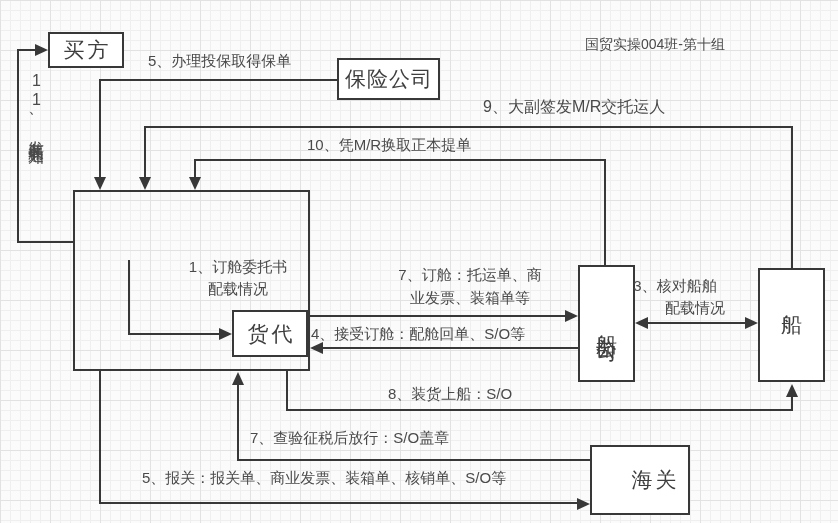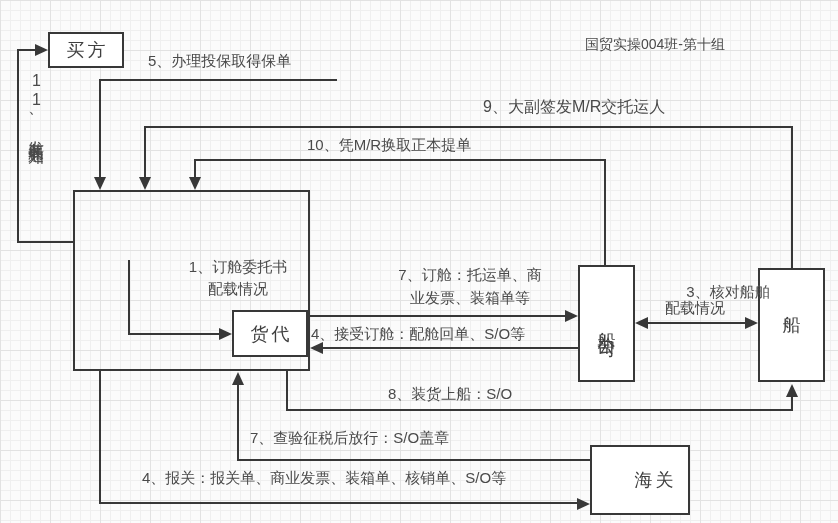--- a/index.html
+++ b/index.html
@@ -12,21 +12,21 @@
       linear-gradient(90deg,#e2e2e2 1px, transparent 1px),
       linear-gradient(#efefef 1px, transparent 1px),
       linear-gradient(90deg,#efefef 1px, transparent 1px);
     background-size:50px 50px,50px 50px,10px 10px,10px 10px;
     color:#4a4a4a;
   }
   *{box-sizing:border-box;}
   .node{
     position:absolute;border:2px solid #383838;background:#ffffff;
     display:flex;align-items:center;justify-content:center;
-    font-size:18px;color:#3f3f3f;letter-spacing:3px;text-indent:3px;
+    font-size:21px;color:#3f3f3f;letter-spacing:3px;text-indent:3px;
   }
   .container-box{position:absolute;border:2px solid #383838;background:transparent;}
   .vtext{
     writing-mode:vertical-lr;text-orientation:upright;
     letter-spacing:4px;text-indent:0;
   }
   .hl,.vl{position:absolute;background:#383838;}
   .ah{position:absolute;width:0;height:0;}
   .ah-r{border-top:6px solid transparent;border-bottom:6px solid transparent;border-left:13px solid #383838;}
   .ah-l{border-top:6px solid transparent;border-bottom:6px solid transparent;border-right:13px solid #383838;}
@@ -44,20 +44,21 @@
 </style>
 </head>
 <body>
 
 <div class="canvas">
 
   <div class="lbl title" style="left:585px;top:36px;width:210px;">国贸实操004班-第十组</div>
 
   <div class="node" style="left:48px;top:32px;width:76px;height:36px;">买方</div>
 
+  <div class="node" style="left:337px;top:58px;width:103px;height:42px;letter-spacing:1px;text-indent:1px;">保险公司</div>
 
   <div class="container-box" style="left:73px;top:190px;width:237px;height:181px;"></div>
 
 
   <div class="node" style="left:232px;top:310px;width:76px;height:47px;">货代</div>
 
   <div class="node vtext" style="left:578px;top:265px;width:57px;height:117px;">船公司</div>
 
   <div class="node" style="left:758px;top:268px;width:67px;height:114px;letter-spacing:0;text-indent:0;">船</div>
 
@@ -97,32 +98,32 @@
   <div class="lbl center" style="left:375px;top:266px;width:190px;">7、订舱：托运单、商</div>
   <div class="lbl center" style="left:375px;top:289px;width:190px;">业发票、装箱单等</div>
 
   <div class="hl" style="left:323px;top:347px;width:255px;height:2px;"></div>
   <div class="ah ah-l" style="left:310px;top:342px;"></div>
   <div class="lbl" style="left:311px;top:325px;">4、接受订舱：配舱回单、S/O等</div>
 
   <div class="hl" style="left:648px;top:322px;width:97px;height:2px;"></div>
   <div class="ah ah-l" style="left:635px;top:317px;"></div>
   <div class="ah ah-r" style="left:745px;top:317px;"></div>
-  <div class="lbl center" style="left:668px;top:277px;width:120px;margin-top:6px;">3、核对船舶</div>
+  <div class="lbl center" style="left:615px;top:277px;width:120px;">3、核对船舶</div>
   <div class="lbl center" style="left:635px;top:299px;width:120px;">配载情况</div>
 
   <div class="vl" style="left:286px;top:371px;width:2px;height:40px;"></div>
   <div class="hl" style="left:286px;top:409px;width:507px;height:2px;"></div>
   <div class="vl" style="left:791px;top:396px;width:2px;height:15px;"></div>
   <div class="ah ah-u" style="left:786px;top:384px;"></div>
   <div class="lbl" style="left:388px;top:385px;">8、装货上船：S/O</div>
 
   <div class="hl" style="left:237px;top:459px;width:353px;height:2px;"></div>
   <div class="vl" style="left:237px;top:385px;width:2px;height:76px;"></div>
   <div class="ah ah-u" style="left:232px;top:372px;"></div>
   <div class="lbl" style="left:250px;top:429px;">7、查验征税后放行：S/O盖章</div>
 
   <div class="vl" style="left:99px;top:371px;width:2px;height:133px;"></div>
   <div class="hl" style="left:99px;top:502px;width:479px;height:2px;"></div>
   <div class="ah ah-r" style="left:577px;top:498px;"></div>
-  <div class="lbl" style="left:142px;top:469px;">4、报关：报关单、商业发票、装箱单、核销单、S/O等</div>
+  <div class="lbl" style="left:142px;top:469px;">5、报关：报关单、商业发票、装箱单、核销单、S/O等</div>
 
 </div>
 
 </body></html>

